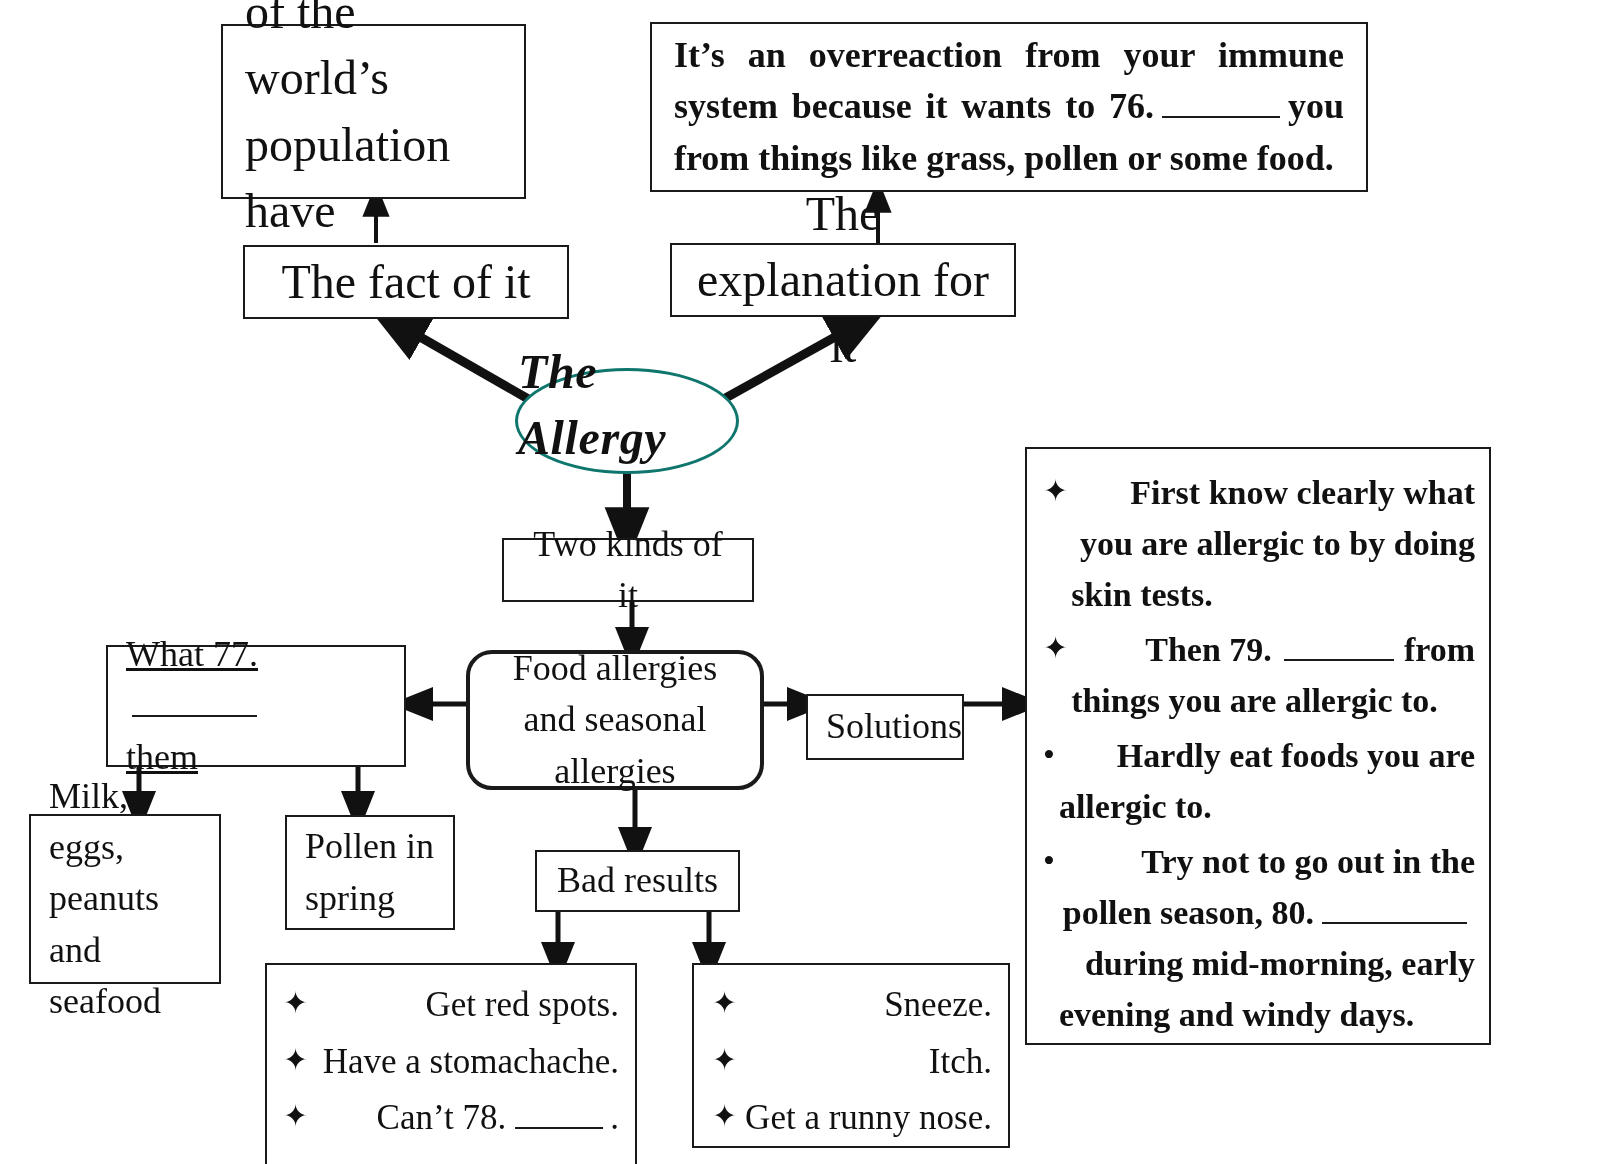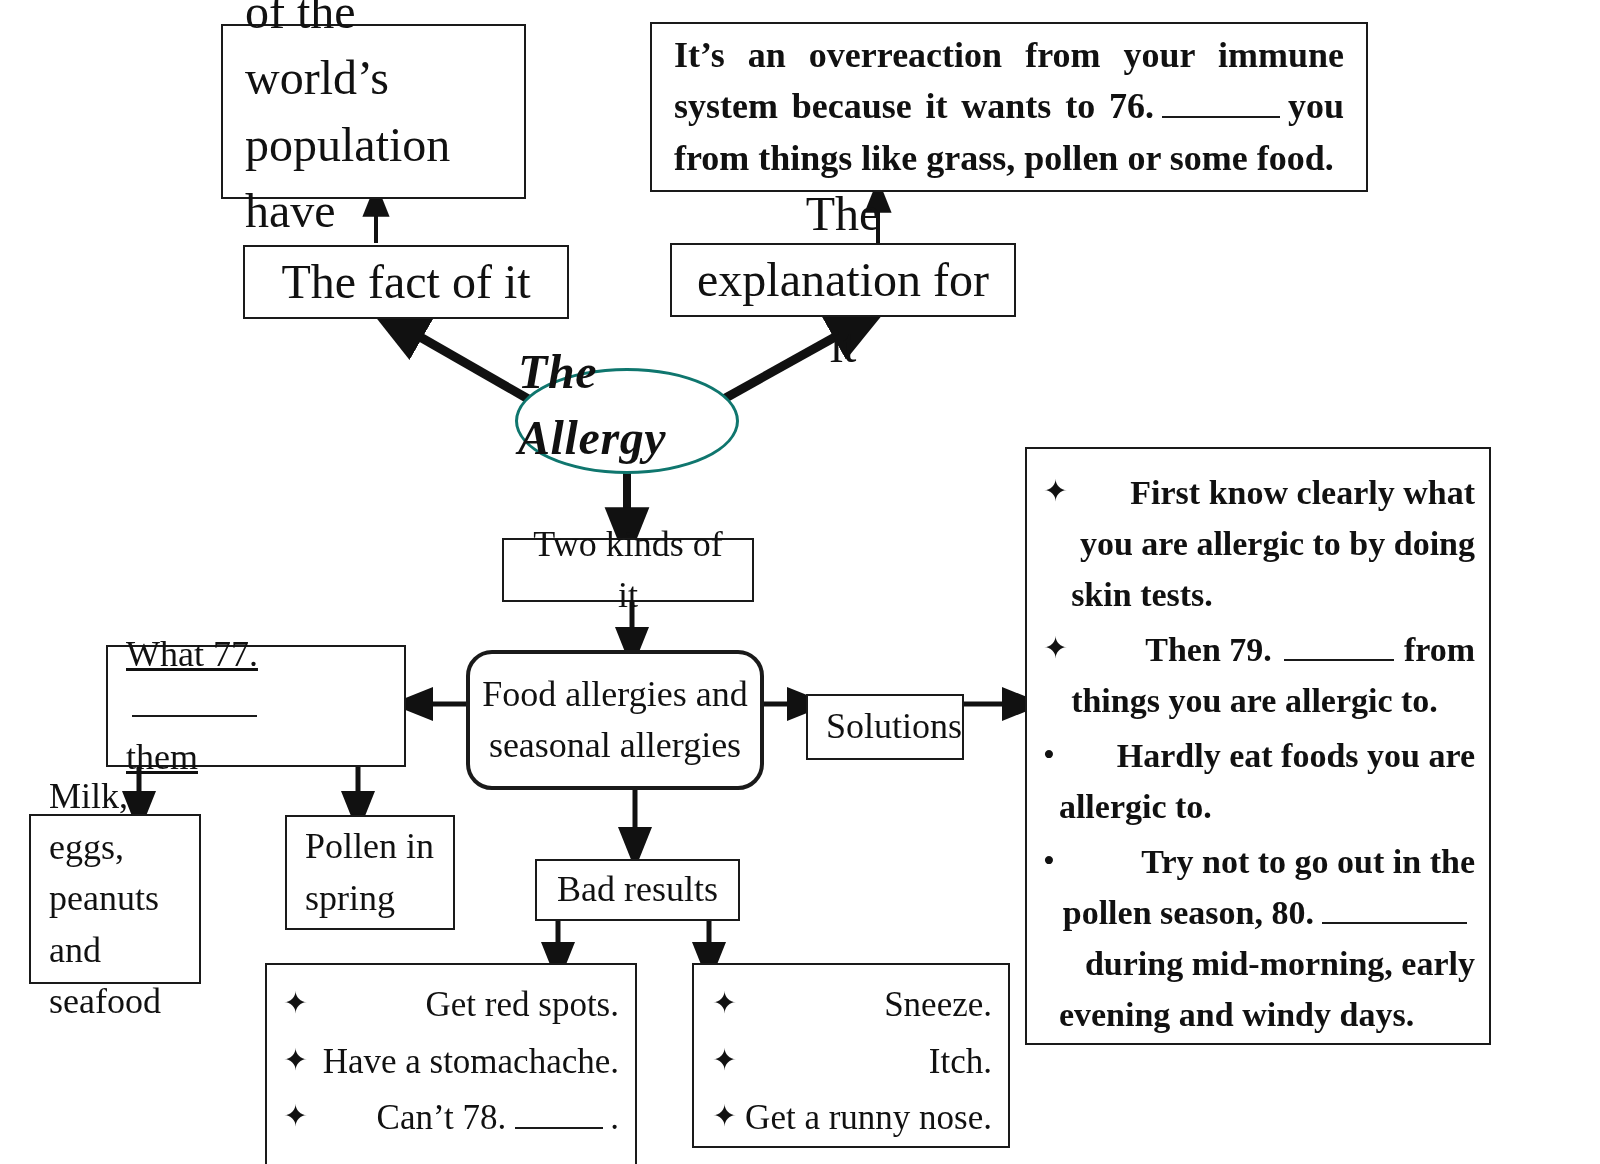--- a/index.html
+++ b/index.html
@@ -157,37 +157,37 @@
   </div>
 
   <div class="ellipse f-38" style="left:515px; top:368px; width:224px; height:106px;">
     <span class="txt">The Allergy</span>
   </div>
 
   <div class="box pad-b center" style="left:502px; top:538px; width:252px; height:64px;">
     <span class="txt f-36">Two kinds of it</span>
   </div>
 
-  <div class="box rounded center" style="left:466px; top:650px; width:298px; height:140px; padding:4px 0;">
+  <div class="box rounded center" style="left:466px; top:650px; width:298px; height:140px; padding:4px 31px;">
     <span class="txt f-36">Food allergies and seasonal allergies</span>
   </div>
 
   <div class="box" style="left:106px; top:645px; width:300px; height:122px; padding:4px 18px;text-decoration:underline;">
     <div class="txt f-36"><span>What 77.</span><span class="blank-line" style="width:125px; margin:0 6px;"></span><br><span>them</span></div>
   </div>
 
-  <div class="box" style="left:29px; top:814px; width:172px; height:170px; padding:4px 18px;">
+  <div class="box" style="left:29px; top:814px; width:192px; height:170px; padding:4px 18px;">
     <span class="txt f-36">Milk, eggs, peanuts and seafood</span>
   </div>
 
   <div class="box" style="left:285px; top:815px; width:170px; height:115px; padding:21px 18px;">
     <span class="txt f-36">Pollen in spring</span>
   </div>
 
-  <div class="box pad-b center" style="left:535px; top:850px; width:205px; height:62px;margin-top:9px;">
+  <div class="box pad-b center" style="left:535px; top:850px; width:205px; height:62px;">
     <span class="txt f-36">Bad results</span>
   </div>
 
   <div class="box" style="left:265px; top:963px; width:372px; height:205px; padding:14px 16px 0 16px; justify-content:flex-start;">
     <ul class="bullets f-35">
       <li>
         <span class="bullet-glyph">✦</span>
         <span class="bullet-text">Get red spots.</span>
       </li>
       <li>

